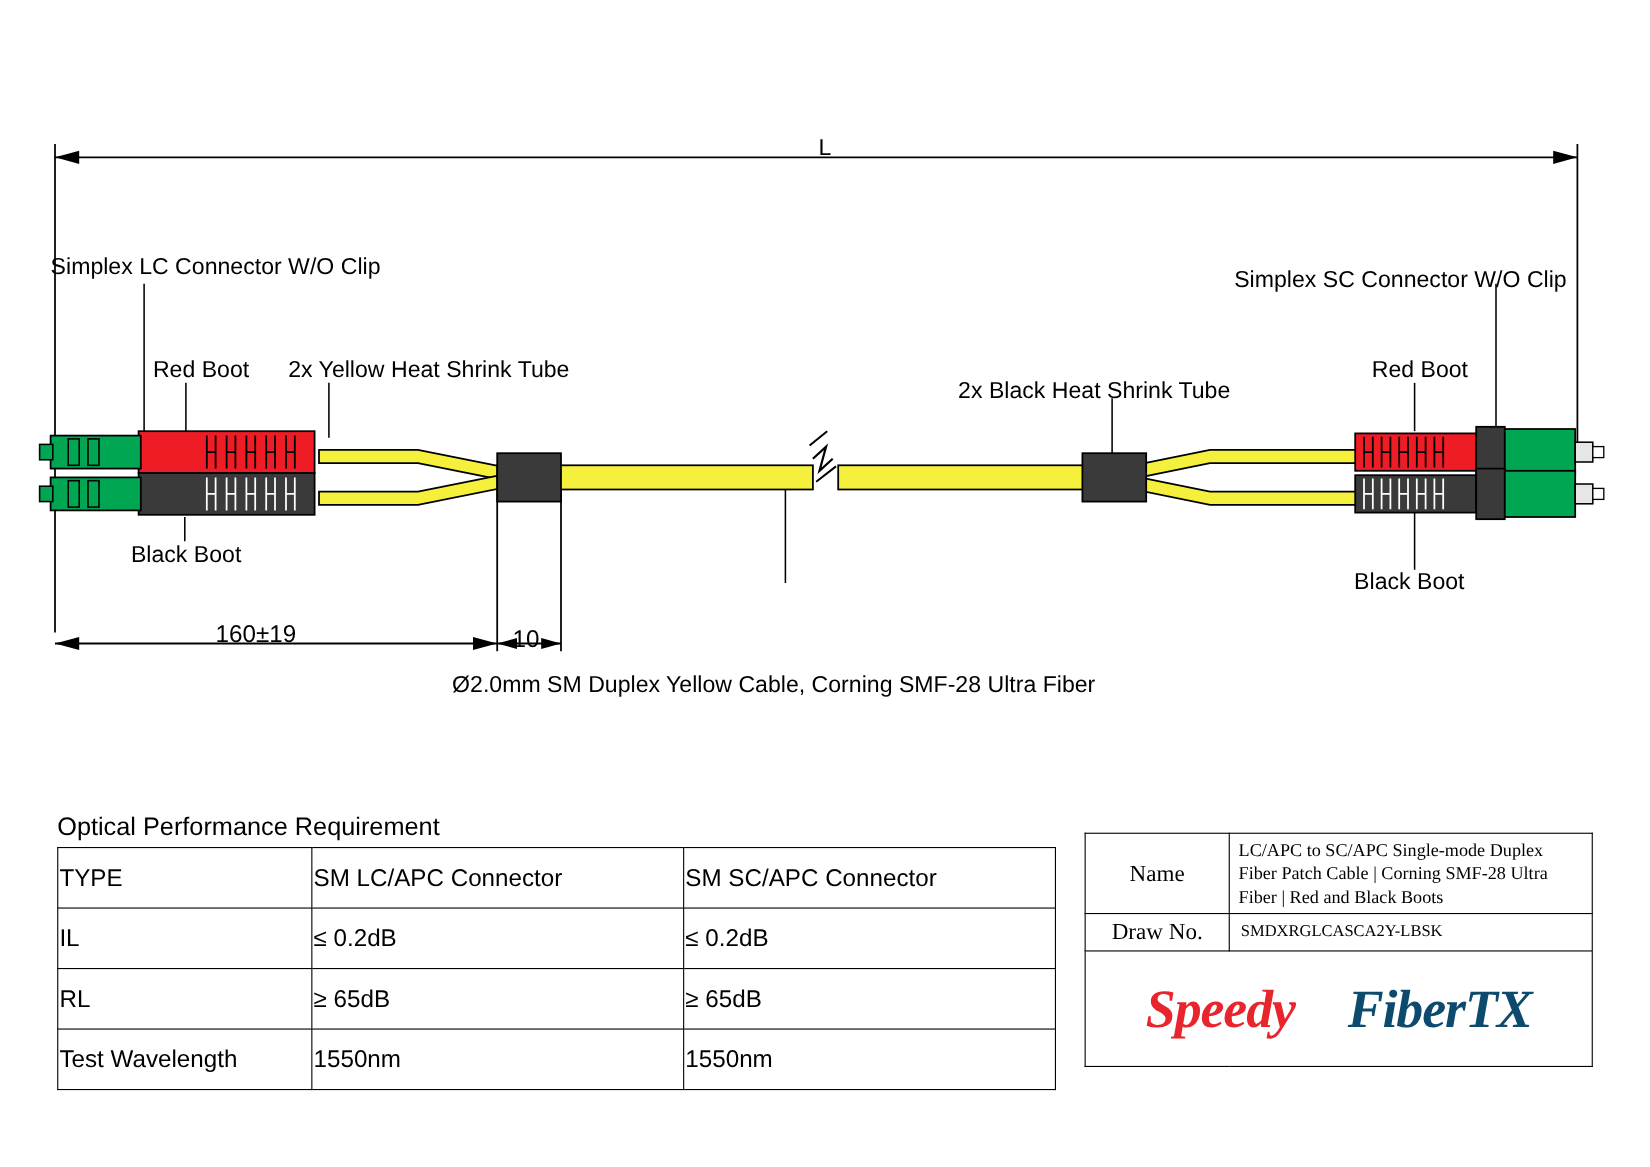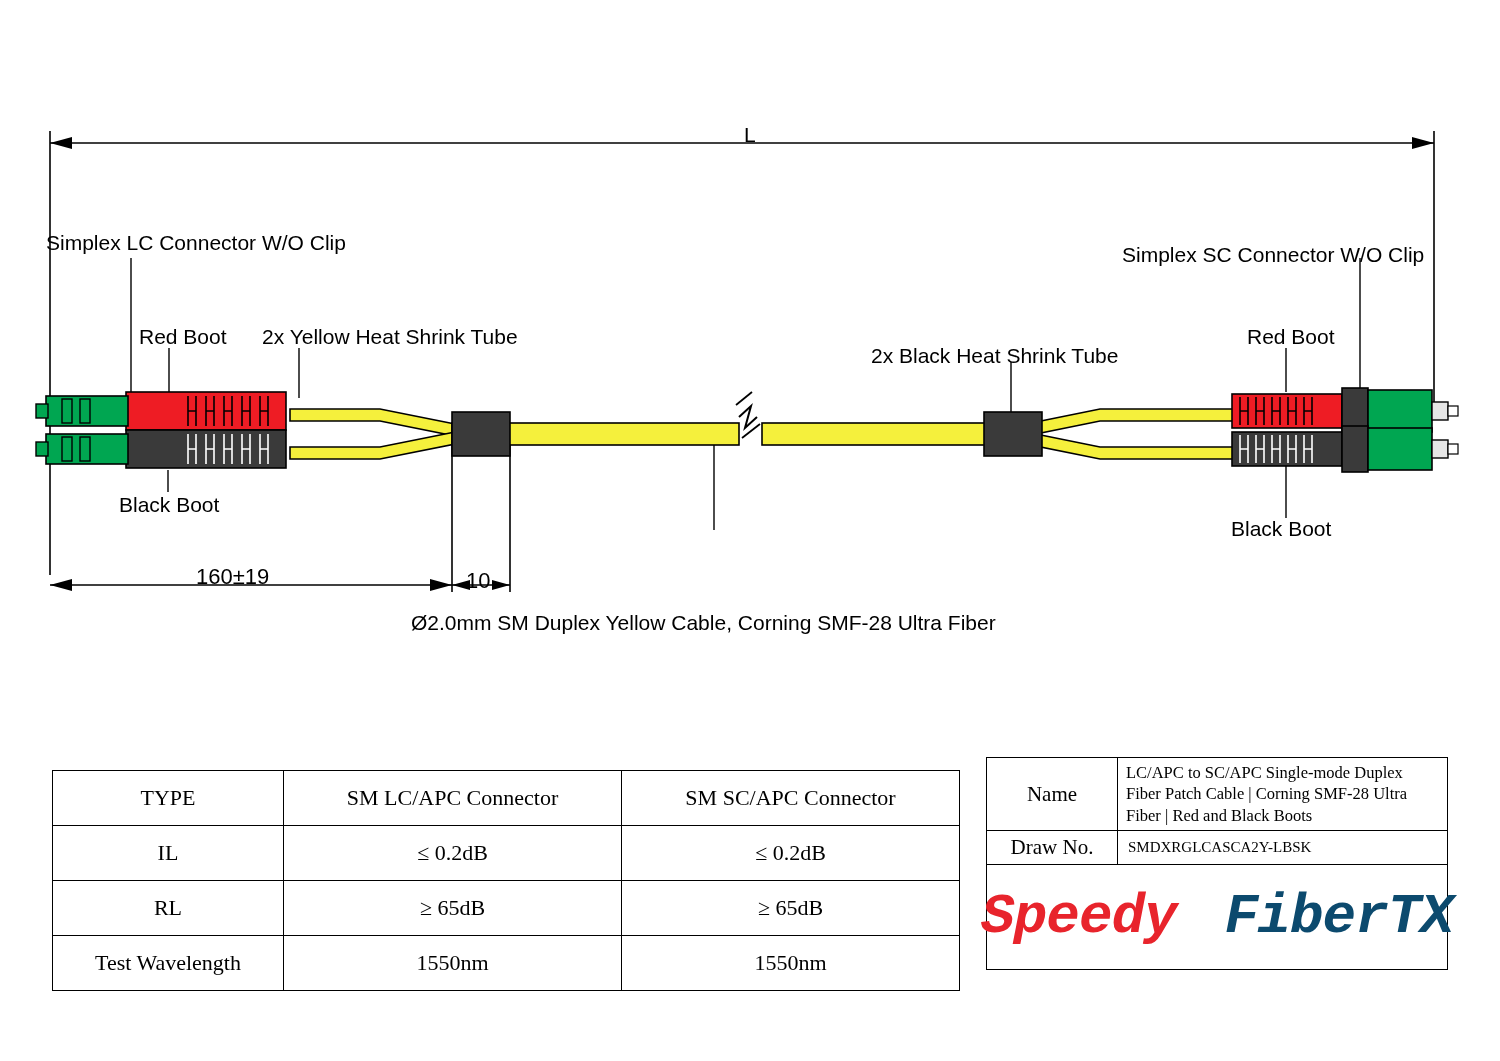--- a/index.html
+++ b/index.html
@@ -44,24 +44,23 @@
     position: absolute;
     left: 52px;
     top: 770px;
     width: 898px;
     border-collapse: collapse;
     table-layout: fixed;
   }
   table.perf td {
     border: 1.5px solid #000;
     height: 52px;
-    text-align: center;
     vertical-align: middle;
     font-size: 22px;
-    font-family: Liberation Serif, serif;
+    font-family: Liberation Sans, sans-serif;
   }
   table.perf td.c0 { width: 228px; }
   table.perf td.c1 { width: 335px; }
   table.perf td.c2 { width: 335px; }
 
   table.info {
     position: absolute;
     left: 986px;
     top: 757px;
     width: 462px;
@@ -92,24 +91,24 @@
     height: 104px;
     position: relative;
     padding: 0 !important;
   }
   .logo {
     position: absolute;
     left: 0; top: 0; right: 0; bottom: 0;
     display: flex;
     align-items: center;
     justify-content: center;
-    font-family: Liberation Mono, monospace;
+    font-family: Liberation Serif, serif;
     font-style: italic;
     font-weight: bold;
-    font-size: 56px;
+    font-size: 49px;
     letter-spacing: -1px;
     gap: 48px;
   }
   .logo .s1 { color: #e8242c; }
   .logo .s2 { color: #0c4a6e; }
 
   
   svg.art { position: absolute; left: 0; top: 0; }
 </style>
 </head>
@@ -259,20 +258,21 @@
   <div class="lbl" style="left:119px; top:494px;">Black Boot</div>
 
   <div class="lbl" style="left:1231px; top:518px;">Black Boot</div>
 
   <div class="lbl dim" style="left:196px; top:566px;">160±19</div>
 
   <div class="lbl dim" style="left:466px; top:570px;">10</div>
 
   <div class="lbl" style="left:411px; top:612px; font-size:21px;">Ø2.0mm SM Duplex Yellow Cable, Corning SMF-28 Ultra Fiber</div>
 
+  <div class="opt-title">Optical Performance Requirement</div>
 
   <table class="perf">
     <tbody>
       <tr>
         <td class="c0">TYPE</td>
         <td class="c1">SM LC/APC Connector</td>
         <td class="c2">SM SC/APC Connector</td>
       </tr>
       <tr>
         <td class="c0">IL</td>

